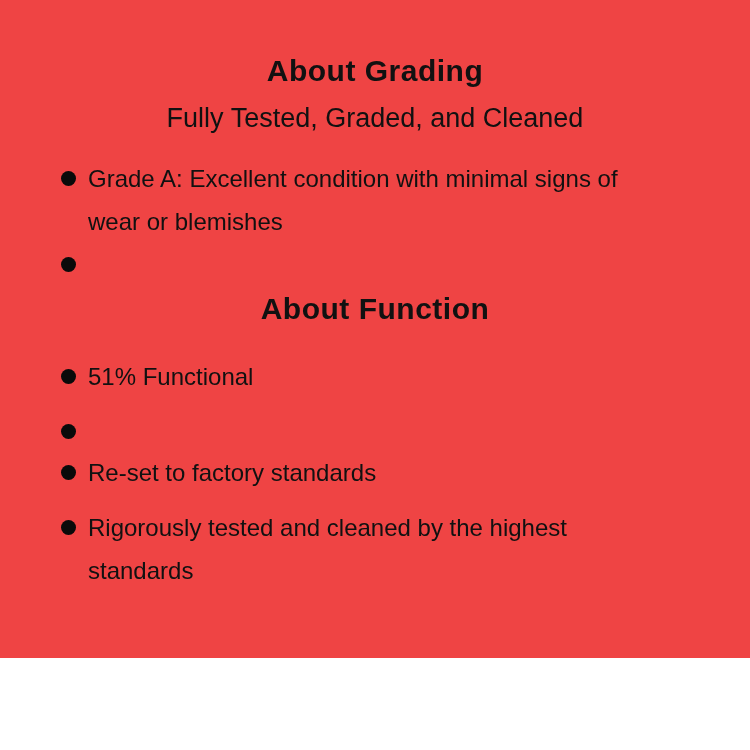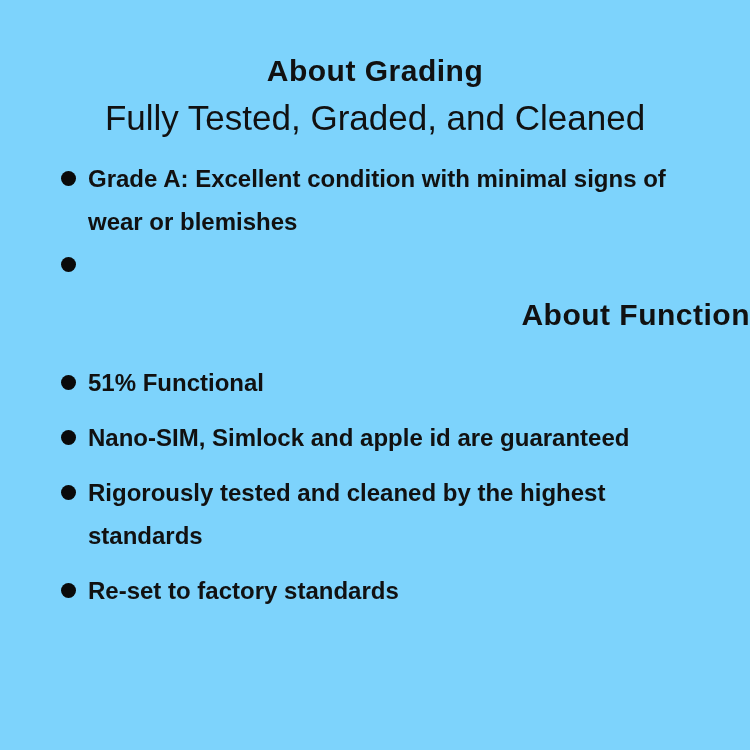--- a/index.html
+++ b/index.html
@@ -3,51 +3,50 @@
 <meta charset="utf-8">
 <style>
   html, body {
     margin: 0;
     padding: 0;
     background: #ffffff;
   }
   .page {
     position: relative;
     width: 750px;
-    height: 750px;
-    background: #7dd3fc;
+    height: 658px;
+    background: #ef4444;
     overflow: hidden;
     font-family: "Liberation Sans", "DejaVu Sans", sans-serif;
     color: #111111;
   }
   .section-title {
     margin: 0;
     text-align: center;
     font-size: 30px;
     font-weight: 700;
     line-height: 36px;
     letter-spacing: 0.5px;
     color: #111111;
   }
   .title-grading {
     margin-top: 53px;
   }
   .subtitle {
     margin: 12px 0 0 0;
     text-align: center;
-    font-size: 35px;
+    font-size: 27px;
     font-weight: 400;
     line-height: 34px;
     color: #111111;
   }
   ul.bullet-list {
     list-style: none;
     margin: 0;
     padding: 0 40px 0 61px;
-    font-weight: bold;
   }
   ul.grading-list {
     margin-top: 22px;
   }
   ul.function-list {
     margin-top: 28px;
   }
   ul.bullet-list li {
     display: flex;
     align-items: flex-start;
@@ -65,22 +64,21 @@
     margin-top: 14px;
     margin-right: 12px;
     border-radius: 50%;
     background: #0a0a0a;
   }
   .li-text {
     white-space: pre-line;
     max-width: 580px;
   }
   .title-function {
-    margin-top: 25px;
-    text-align: right;
+    margin-top: 19px;
   }
 </style>
 </head>
 <body>
 
 <div class="page">
 
   <h1 class="section-title title-grading">About Grading</h1>
 
   <p class="subtitle">Fully Tested, Graded, and Cleaned</p>
@@ -98,26 +96,25 @@
 
   <h2 class="section-title title-function">About Function</h2>
 
   <ul class="bullet-list function-list">
     <li>
       <span class="bullet"></span>
       <span class="li-text">51% Functional</span>
     </li>
     <li>
       <span class="bullet"></span>
-      <span class="li-text">Nano-SIM, Simlock and apple id are guaranteed</span>
+    </li>
+    <li>
+      <span class="bullet"></span>
+      <span class="li-text">Re-set to factory standards</span>
     </li>
     <li>
       <span class="bullet"></span>
       <span class="li-text">Rigorously tested and cleaned by the highest
 standards</span>
     </li>
-    <li>
-      <span class="bullet"></span>
-      <span class="li-text">Re-set to factory standards</span>
-    </li>
   </ul>
 
 </div>
 
 </body></html>

